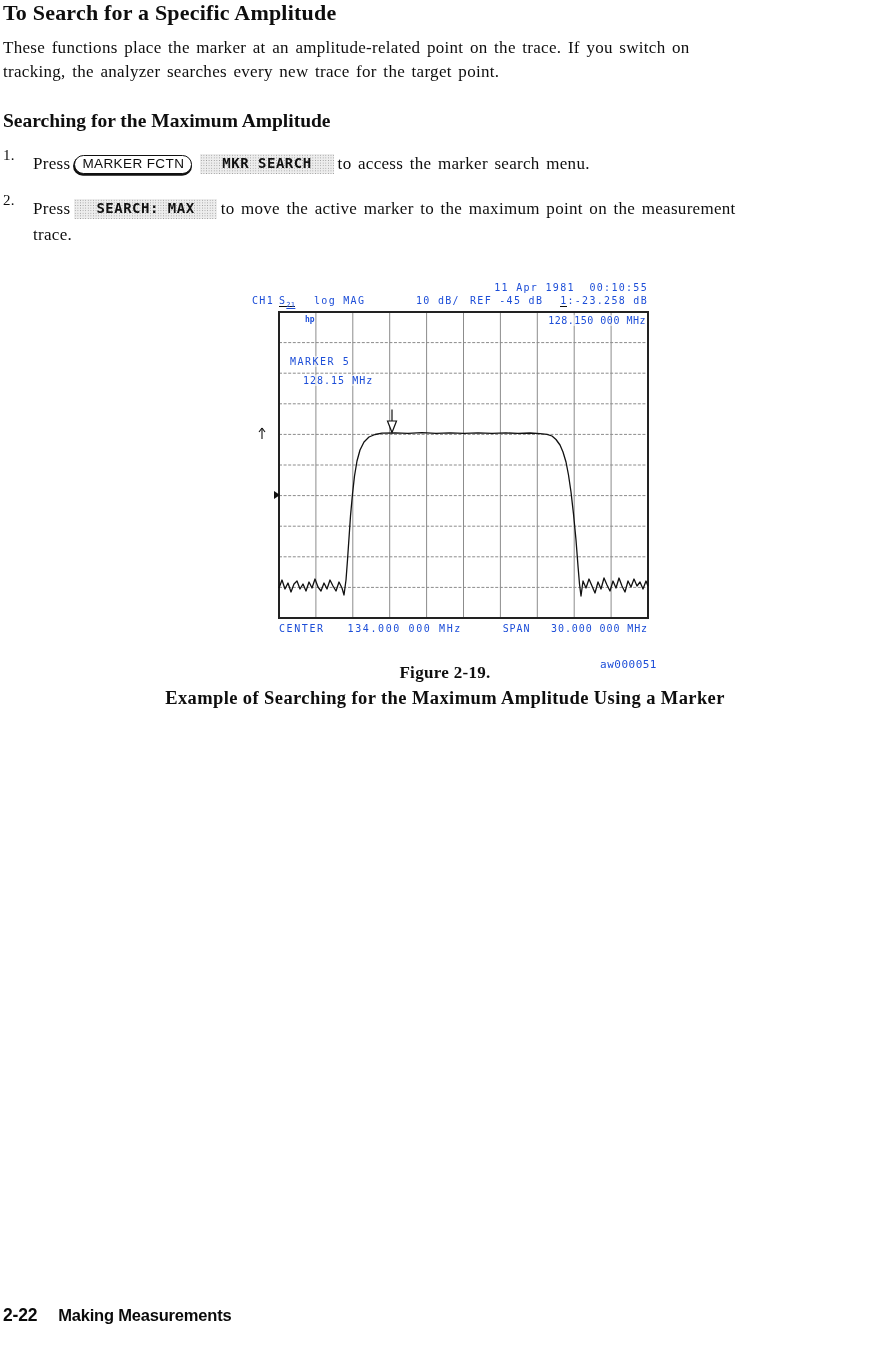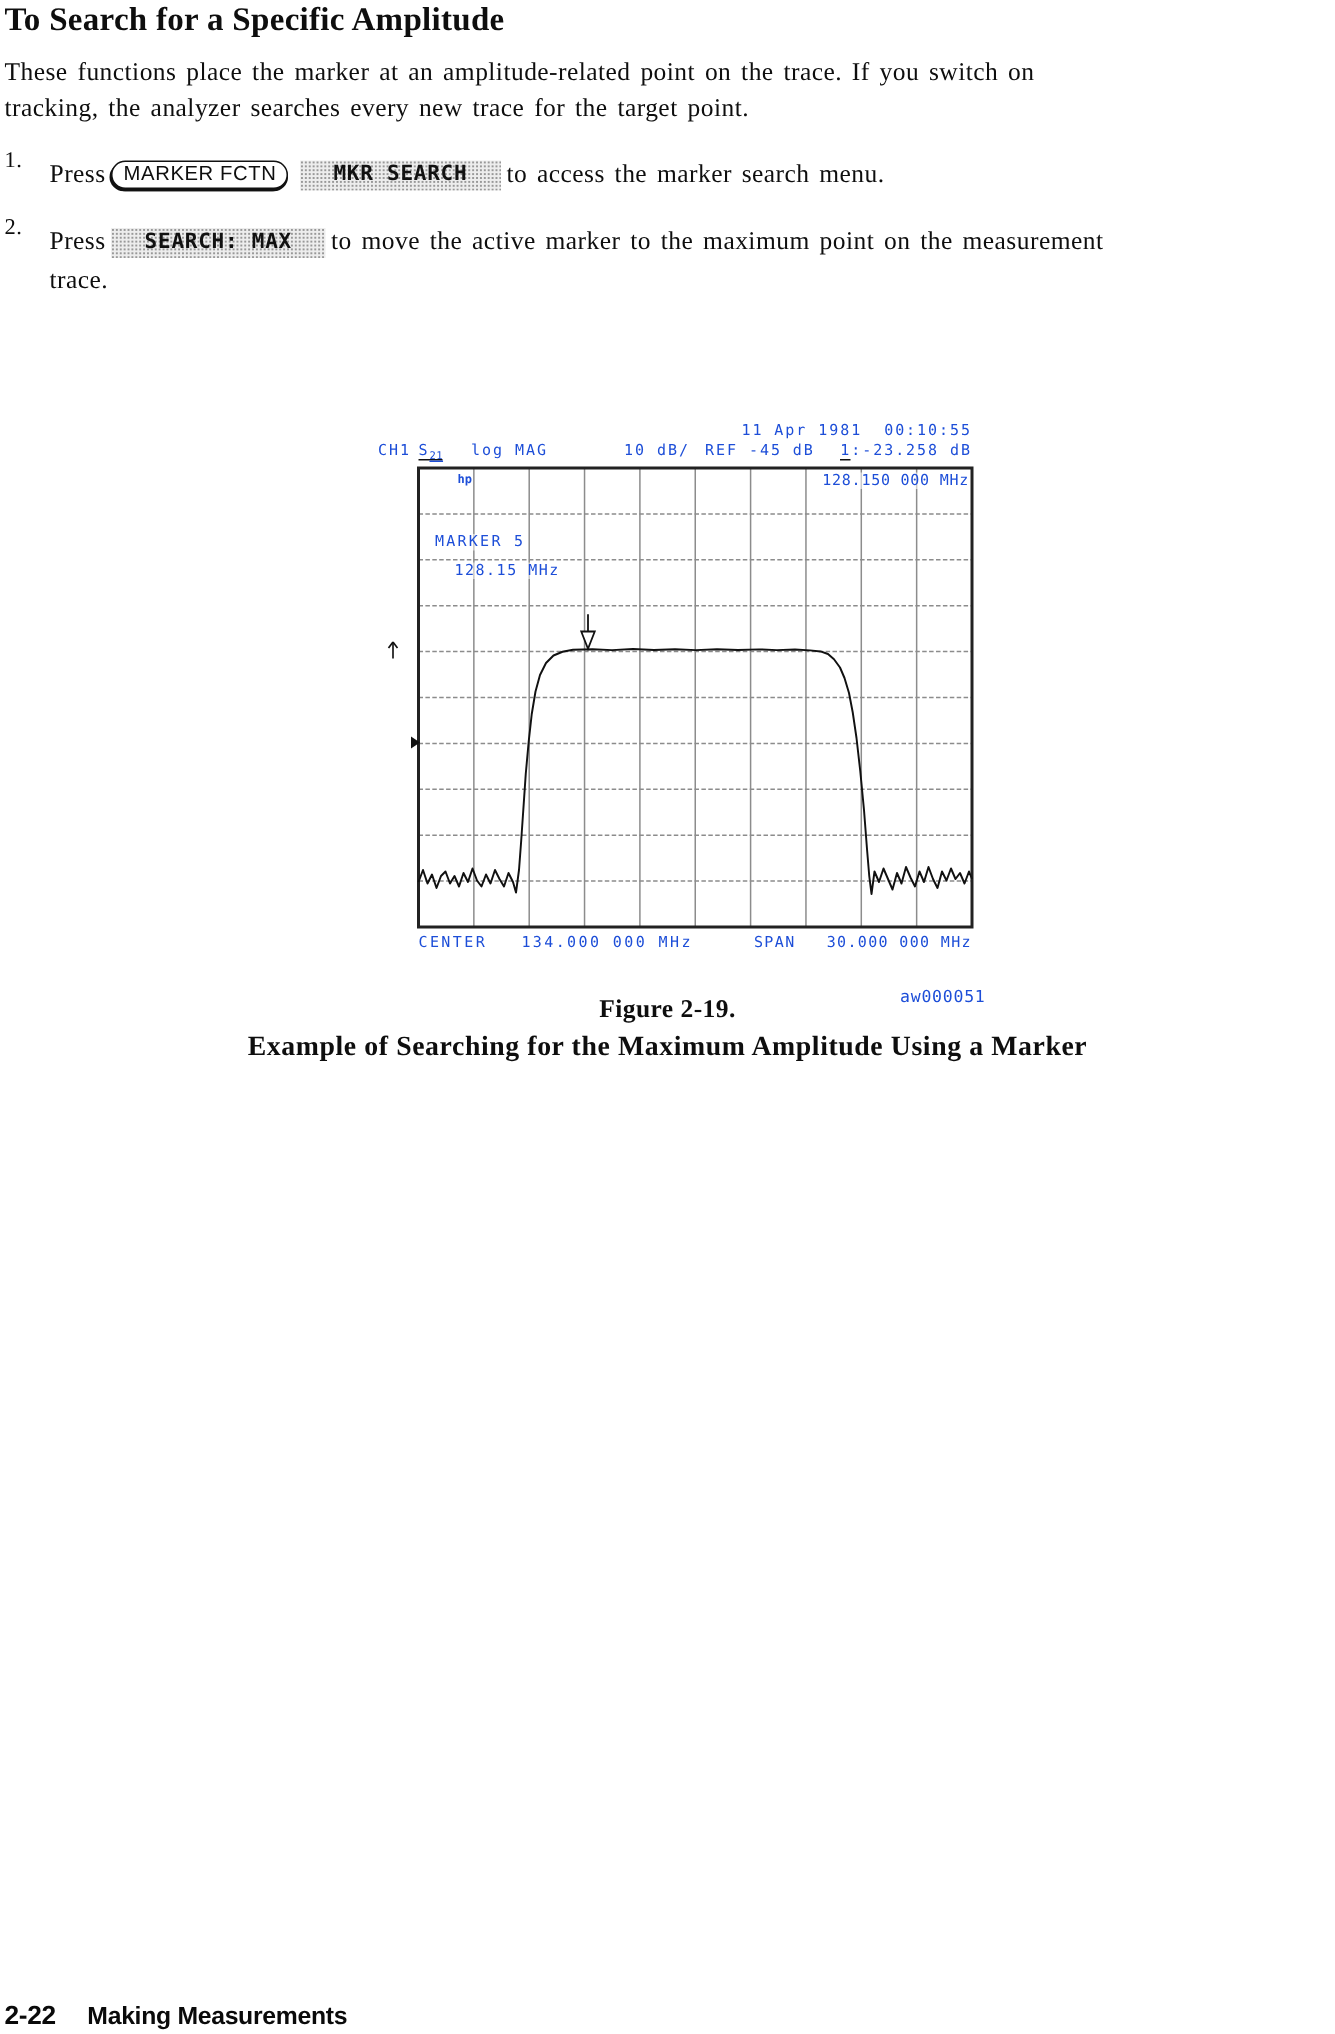--- a/index.html
+++ b/index.html
@@ -45,34 +45,35 @@
   .f-center{top:341px;left:29px;letter-spacing:1.6px;}
   .f-span{top:341px;right:22px;letter-spacing:.9px;}
   .f-photoid{top:377px;right:13px;font-size:11px;letter-spacing:.5px;}
   .sub{font-size:7px;vertical-align:-3px;letter-spacing:.3px;text-decoration:underline;}
   .ul{border-bottom:1px solid #111;}
 
   .caption{position:absolute;left:0;top:663px;width:890px;text-align:center;}
   .cap1{font:bold 17px/20px "Liberation Serif",serif;letter-spacing:.3px;}
   .cap2{margin-top:4px;font:bold 18.5px/22px "Liberation Serif",serif;letter-spacing:.4px;}
 
-  .footer{position:absolute;left:3px;top:1333px;display:flex;gap:21px;align-items:baseline;
+  .footer{position:absolute;left:3px;top:1305px;display:flex;gap:21px;align-items:baseline;
           font-family:"Liberation Sans",sans-serif;font-weight:bold;color:#0a0a0a;}
   .footer .pno{font-size:17.5px;letter-spacing:-.2px;}
   .footer .chap{font-size:16.5px;letter-spacing:-.2px;}
 </style>
 </head>
 <body>
 
 <div class="page">
 
   <h1 class="title">To Search for a Specific Amplitude</h1>
 
   <p class="intro"><span>These functions place the marker at an amplitude-related point on the trace. If you switch on</span><br><span>tracking, the analyzer searches every new trace for the target point.</span></p>
 
+  <h2 class="subhead">Searching for the Maximum Amplitude</h2>
 
   <div class="step">
     <span class="stepnum">1.</span>
     <span>Press</span><span class="hardkey">MARKER FCTN</span><span class="softkey">MKR SEARCH</span><span>to access the marker search menu.</span>
   </div>
 
   <div class="step">
     <span class="stepnum">2.</span>
     <span>Press</span><span class="softkey">SEARCH: MAX</span><span>to move the active marker to the maximum point on the measurement</span>
     <span class="stepline2">trace.</span>

